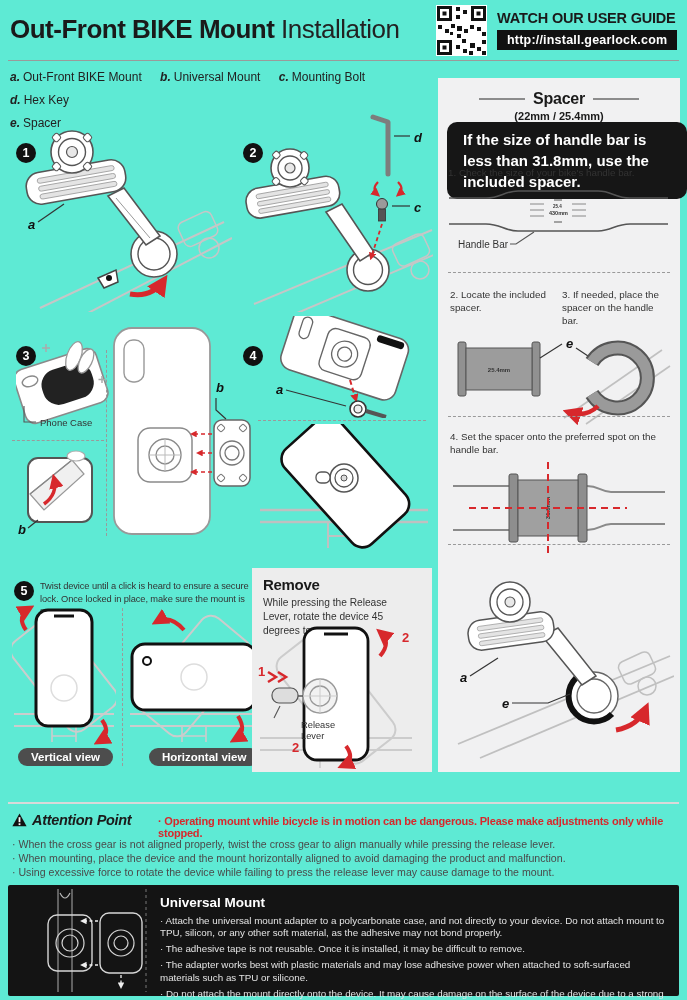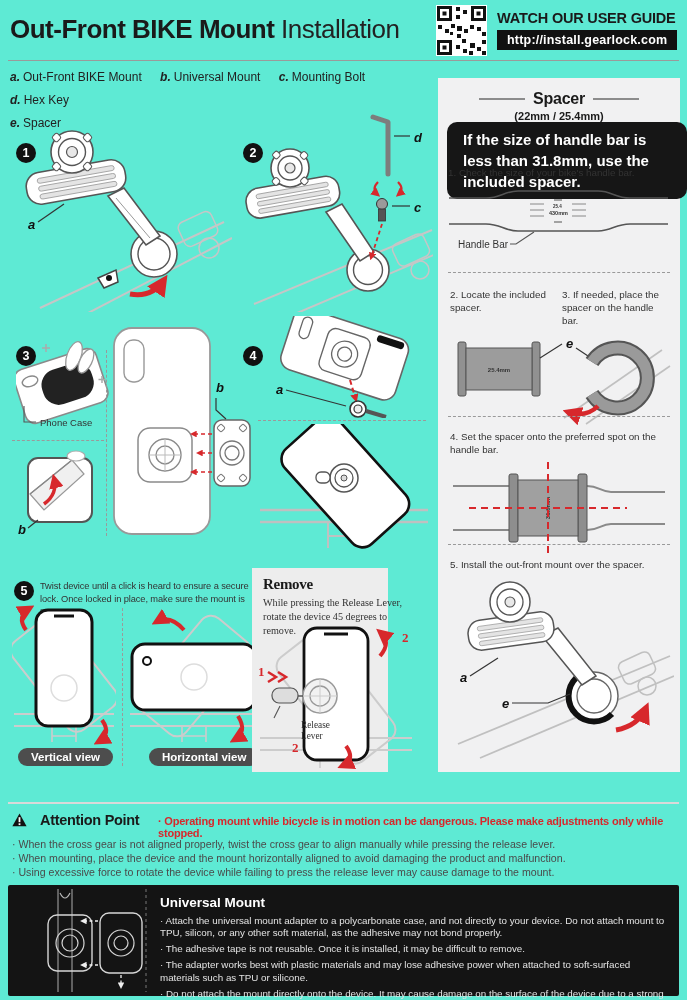--- a/index.html
+++ b/index.html
@@ -298,21 +298,21 @@
     <path d="M2,110 H130 M2,122 H130" stroke="#ccc" stroke-width="2" fill="none"></path>
     <path d="M54,122 V138 M78,122 V138 M54,132 H78" stroke="#ccc" stroke-width="1.6" fill="none"></path>
     <rect x="4" y="40" width="124" height="66" rx="13" fill="#fff" stroke="#111" stroke-width="3"></rect>
     <circle cx="19" cy="57" r="4" fill="none" stroke="#111" stroke-width="2"></circle>
     <circle cx="66" cy="73" r="13" fill="none" stroke="#ddd" stroke-width="1.5"></circle>
     <path d="M56,26 Q42,10 28,18" stroke="#d7282c" stroke-width="4" fill="none" marker-end="url(#arrow-red)"></path>
     <path d="M110,112 Q120,128 106,136" stroke="#d7282c" stroke-width="4" fill="none" marker-end="url(#arrow-red)"></path>
   </svg>
   <div class="abs badge" style="left:133px;top:748px;margin-left:16px;">Horizontal view</div>
 
-  <div class="abs rmbox" style="left:252px;top:568px;width:136px;height:204px;font-family:Liberation Serif, serif;">
+  <div class="abs rmbox" style="left:252px;top:568px;width:180px;height:204px;">
     <div class="abs rmtitle" style="left:11px;top:8px;">Remove</div>
     <div class="abs rmbody" style="left:11px;top:28px;width:150px;">While pressing the Release Lever, rotate the device 45 degrees to remove.</div>
     <svg class="abs" style="left:2px;top:58px;" width="164" height="144" viewBox="0 0 164 144">
       <g transform="rotate(-38 82 72)">
         <rect x="52" y="6" width="60" height="132" rx="12" fill="none" stroke="#ccc" stroke-width="2"></rect>
       </g>
       <path d="M6,112 H158 M6,124 H158" stroke="#ccc" stroke-width="2" fill="none"></path>
       <path d="M66,124 V142 M94,124 V142 M66,134 H94" stroke="#ccc" stroke-width="1.6" fill="none"></path>
       <rect x="50" y="2" width="64" height="132" rx="13" fill="#fff" stroke="#111" stroke-width="2.8"></rect>
       <path d="M70,8 H94" stroke="#111" stroke-width="3"></path>
@@ -387,21 +387,20 @@
       <rect x="62" y="14" width="9" height="68" rx="2" fill="#8e8e8e" stroke="#555" stroke-width="1"></rect>
       <rect x="131" y="14" width="9" height="68" rx="2" fill="#8e8e8e" stroke="#555" stroke-width="1"></rect>
       <rect x="71" y="20" width="60" height="56" fill="#a0a0a0" stroke="#555" stroke-width="1"></rect>
       <text x="101" y="50" class="tiny" text-anchor="middle" transform="rotate(-90 101 48)">31.8mm</text>
       <path d="M22,48 H180" stroke="#d7282c" stroke-width="2" stroke-dasharray="7 5"></path>
       <path d="M101,2 V94" stroke="#d7282c" stroke-width="2" stroke-dasharray="7 5"></path>
     </svg>
 
     <div class="abs pdash" style="left:10px;top:466px;width:222px;"></div>
 
-    <div class="abs pstep" style="left:12px;top:480px;width:222px;">5. Install the out-front mount over the spacer.</div>
 
     <svg class="abs" style="left:6px;top:500px;" width="230" height="184" viewBox="0 0 230 184">
       <path d="M14,166 L226,78" stroke="#c0c0c0" stroke-width="1.8" fill="none"></path>
       <path d="M36,180 L230,98" stroke="#c0c0c0" stroke-width="1.8" fill="none"></path>
       <rect x="176" y="78" width="34" height="24" rx="6" transform="rotate(-25 193 90)" stroke="#c0c0c0" fill="none" stroke-width="1.5"></rect>
       <circle cx="203" cy="108" r="9" stroke="#c0c0c0" fill="none" stroke-width="1.5"></circle>
       <circle cx="150" cy="118" r="24" fill="#fff" stroke="#666" stroke-width="1.5"></circle>
       <circle cx="150" cy="118" r="17" fill="#fff" stroke="#666" stroke-width="1.3"></circle>
       <path d="M132,100 A24,24 0 1 0 168,136" fill="none" stroke="#111" stroke-width="6"></path>
       <polygon points="98,58 114,50 152,98 138,107" fill="#fff" stroke="#555" stroke-width="1.5"></polygon>
@@ -422,21 +421,21 @@
     </svg>
   </div>
 
   <div class="abs hr2" style="left:8px;top:802px;width:671px;"></div>
 
   <svg class="abs" style="left:12px;top:813px;" width="15" height="14" viewBox="0 0 15 14">
     <path d="M7.5,0.5 L14.6,13.3 H0.4 Z" fill="#111"></path>
     <rect x="6.6" y="4.2" width="1.8" height="5" fill="#fff"></rect>
     <rect x="6.6" y="10.3" width="1.8" height="1.8" fill="#fff"></rect>
   </svg>
-  <div class="abs attn-title" style="left:40px;top:812px;">Attention Point</div>
+  <div class="abs attn-title" style="left:32px;top:812px;font-style:italic;">Attention Point</div>
   <div class="abs attn-red" style="left:158px;top:815px;width:520px;">· Operating mount while bicycle is in motion can be dangerous. Please make adjustments only while stopped.</div>
   <div class="abs" style="left:12px;top:838px;width:662px;">
     <div class="attn-b">· When the cross gear is not aligned properly, twist the cross gear to align manually while pressing the release lever.</div>
     <div class="attn-b">· When mounting, place the device and the mount horizontally aligned to avoid damaging the product and malfunction.</div>
     <div class="attn-b">· Using excessive force to rotate the device while failing to press the release lever may cause damage to the mount.</div>
   </div>
 
   <div class="abs blackbox" style="left:8px;top:885px;width:671px;height:111px;">
     <svg class="abs" style="left:22px;top:4px;" width="120" height="103" viewBox="0 0 120 103">
       <path d="M28,0 V103 M42,0 V103" stroke="#8a8a8a" stroke-width="1.3" fill="none"></path>

